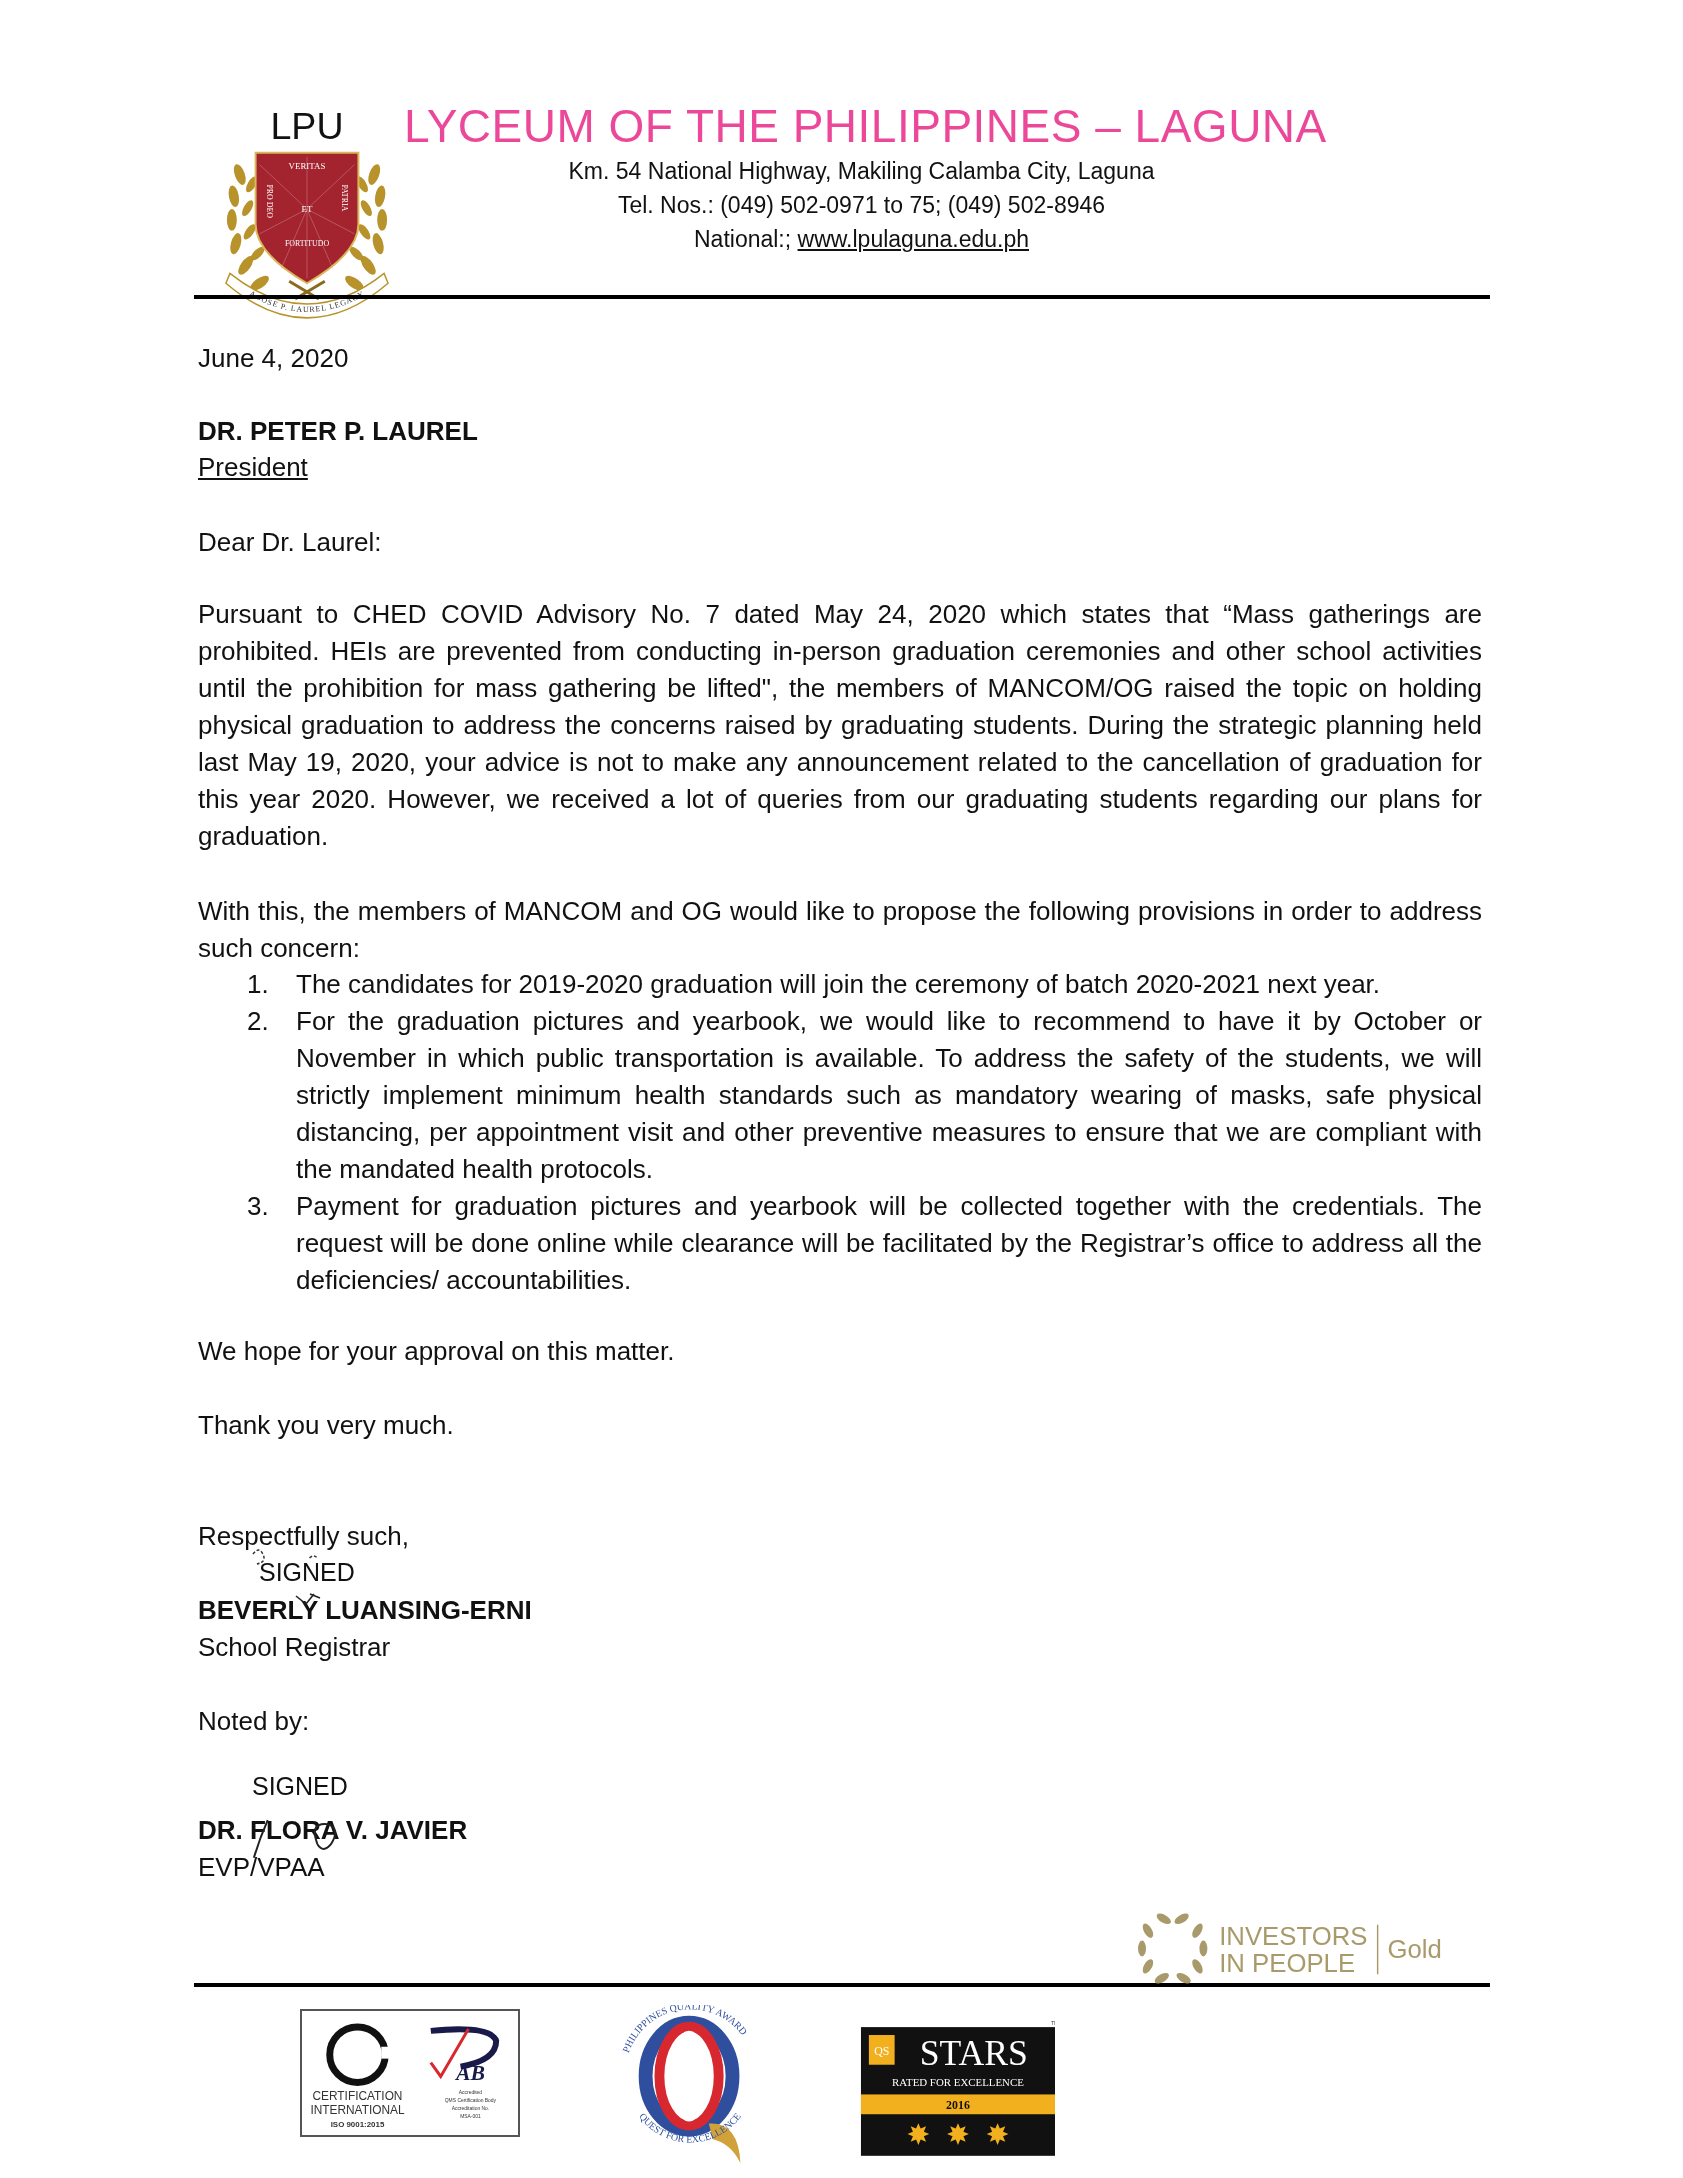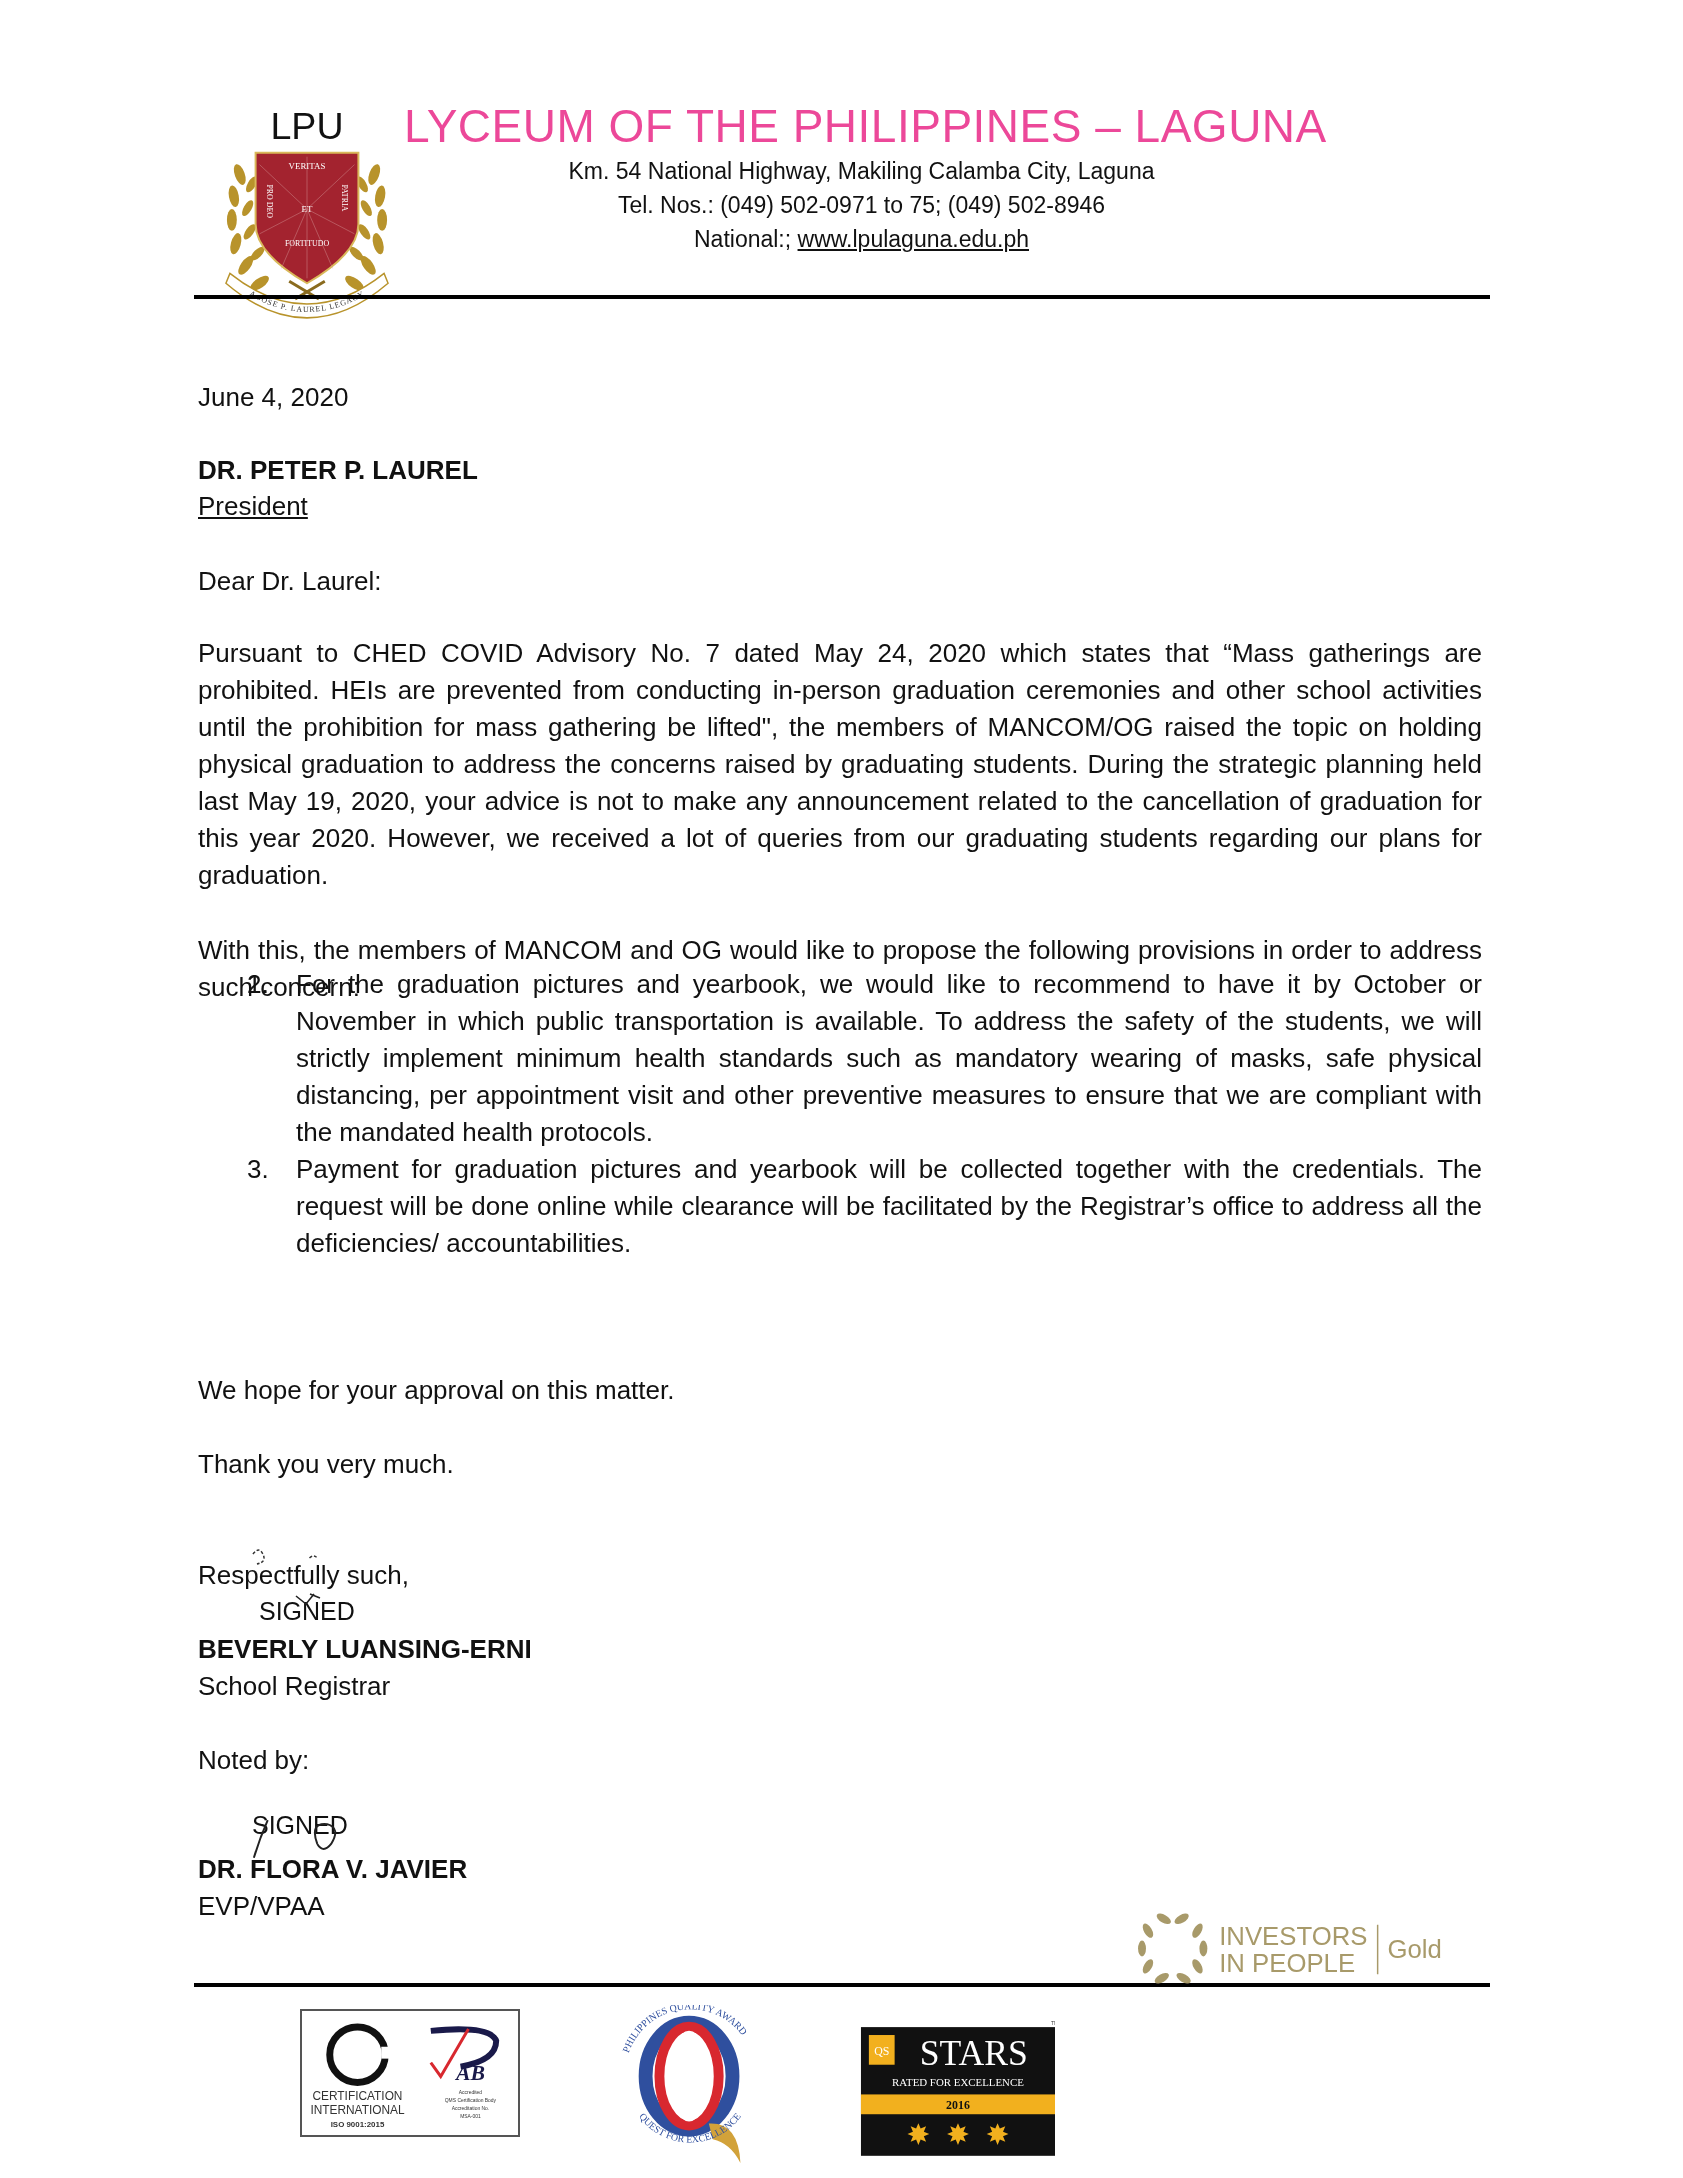--- a/index.html
+++ b/index.html
@@ -11,21 +11,21 @@
   #logo { left:220px; top:77px; width:174px; height:228px;margin-top:28px; }
   #inst-title { left:404px; top:99px; font-size:46px; letter-spacing:0.5px; color:#ec4899; white-space:nowrap; font-weight:normal; }
   .addr { width:891px; left:416px; text-align:center; font-size:23px; color:#111; white-space:nowrap; }
   #addr1 { top:158px; }
   #addr2 { top:192px; }
   #addr3 { top:226px; }
   #addr3 .link { text-decoration:underline; }
   #header-rule { left:194px; top:295px; width:1296px; height:4px; background:#000; }
 
   
-  .txt { left:198px; font-size:26px; line-height:37px; color:#111;margin-top:39px; }
+  .txt { left:198px; font-size:26px; line-height:37px; color:#111; }
   .b { font-weight:bold; }
   #date { top:340px; }
   #recip-name { top:413px; }
   #recip-title { top:449px;text-decoration:underline; }
   #salutation { top:524px; }
   #para1 { top:596px; width:1284px; text-align:justify; text-align-last:left; }
   #para2 { top:893px; width:1284px; text-align:justify; text-align-last:left; }
   #list { left:198px; top:966px; width:1284px; margin:0; padding:0; list-style:none; font-size:26px; line-height:37px; }
   #list li { position:relative; padding-left:98px; text-align:justify; text-align-last:left; }
   #list li .num { position:absolute; left:49px; top:0; }
@@ -118,20 +118,21 @@
 <div class="abs txt" id="date">June 4, 2020</div>
 <div class="abs txt b" id="recip-name">DR. PETER P. LAUREL</div>
 <div class="abs txt" id="recip-title">President</div>
 <div class="abs txt" id="salutation">Dear Dr. Laurel:</div>
 <div class="abs txt" id="para1">Pursuant to CHED COVID Advisory No. 7 dated May 24, 2020 which states that “Mass gatherings are prohibited. HEIs are prevented from conducting in-person graduation ceremonies and other school activities until the prohibition for mass gathering be lifted", the members of MANCOM/OG raised the topic on holding physical graduation to address the concerns raised by graduating students. During the strategic planning held last May 19, 2020, your advice is not to make any announcement related to the cancellation of graduation for this year 2020. However, we received a lot of queries from our graduating students regarding our plans for graduation.</div>
 <div class="abs txt" id="para2">With this, the members of MANCOM and OG would like to propose the following provisions in order to address such concern:</div>
 
 <ol class="abs" id="list">
   <li>
     <span class="num">1.</span>
+    <span>The candidates for 2019-2020 graduation will join the ceremony of batch 2020-2021 next year.</span>
   </li>
   <li>
     <span class="num">2.</span>
     <span>For the graduation pictures and yearbook, we would like to recommend to have it by October or November in which public transportation is available. To address the safety of the students, we will strictly implement minimum health standards such as mandatory wearing of masks, safe physical distancing, per appointment visit and other preventive measures to ensure that we are compliant with the mandated health protocols.</span>
   </li>
   <li>
     <span class="num">3.</span>
     <span>Payment for graduation pictures and yearbook will be collected together with the credentials. The request will be done online while clearance will be facilitated by the Registrar’s office to address all the deficiencies/ accountabilities.</span>
   </li>
 </ol>

